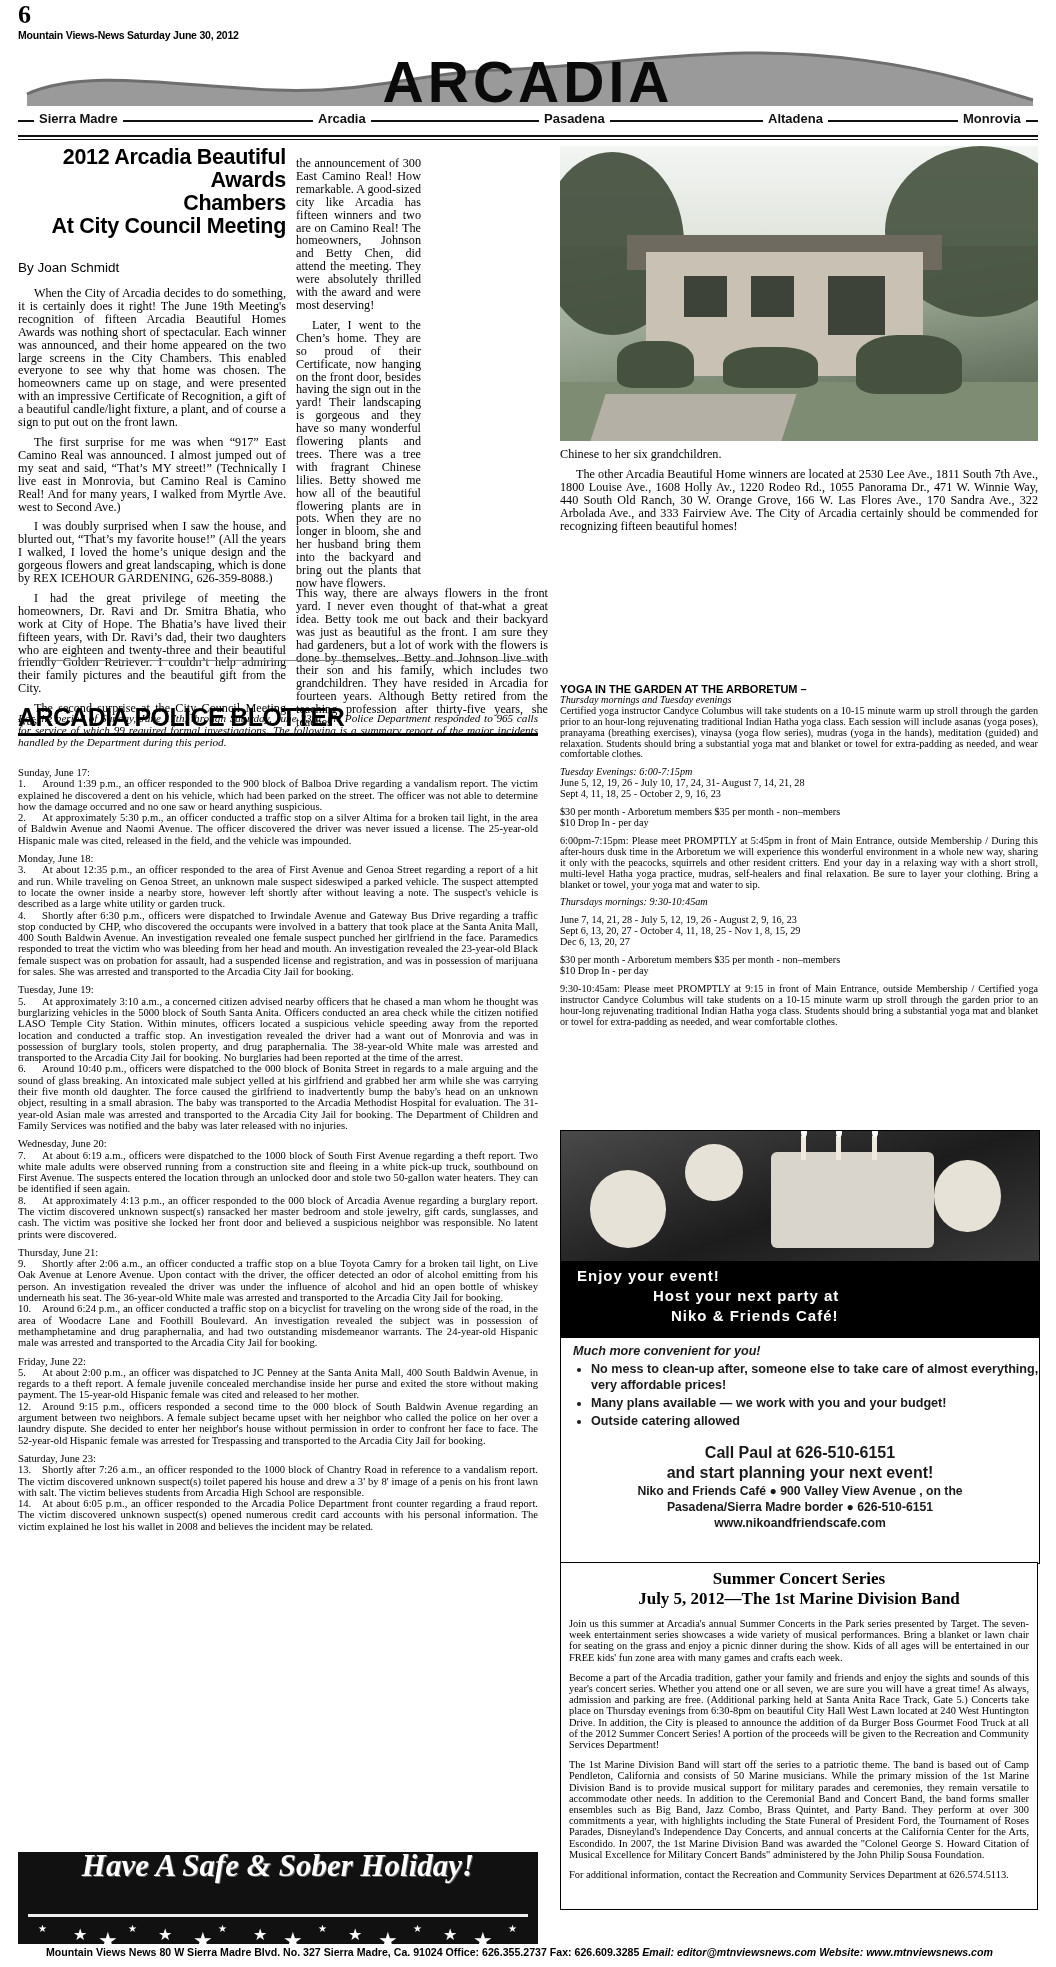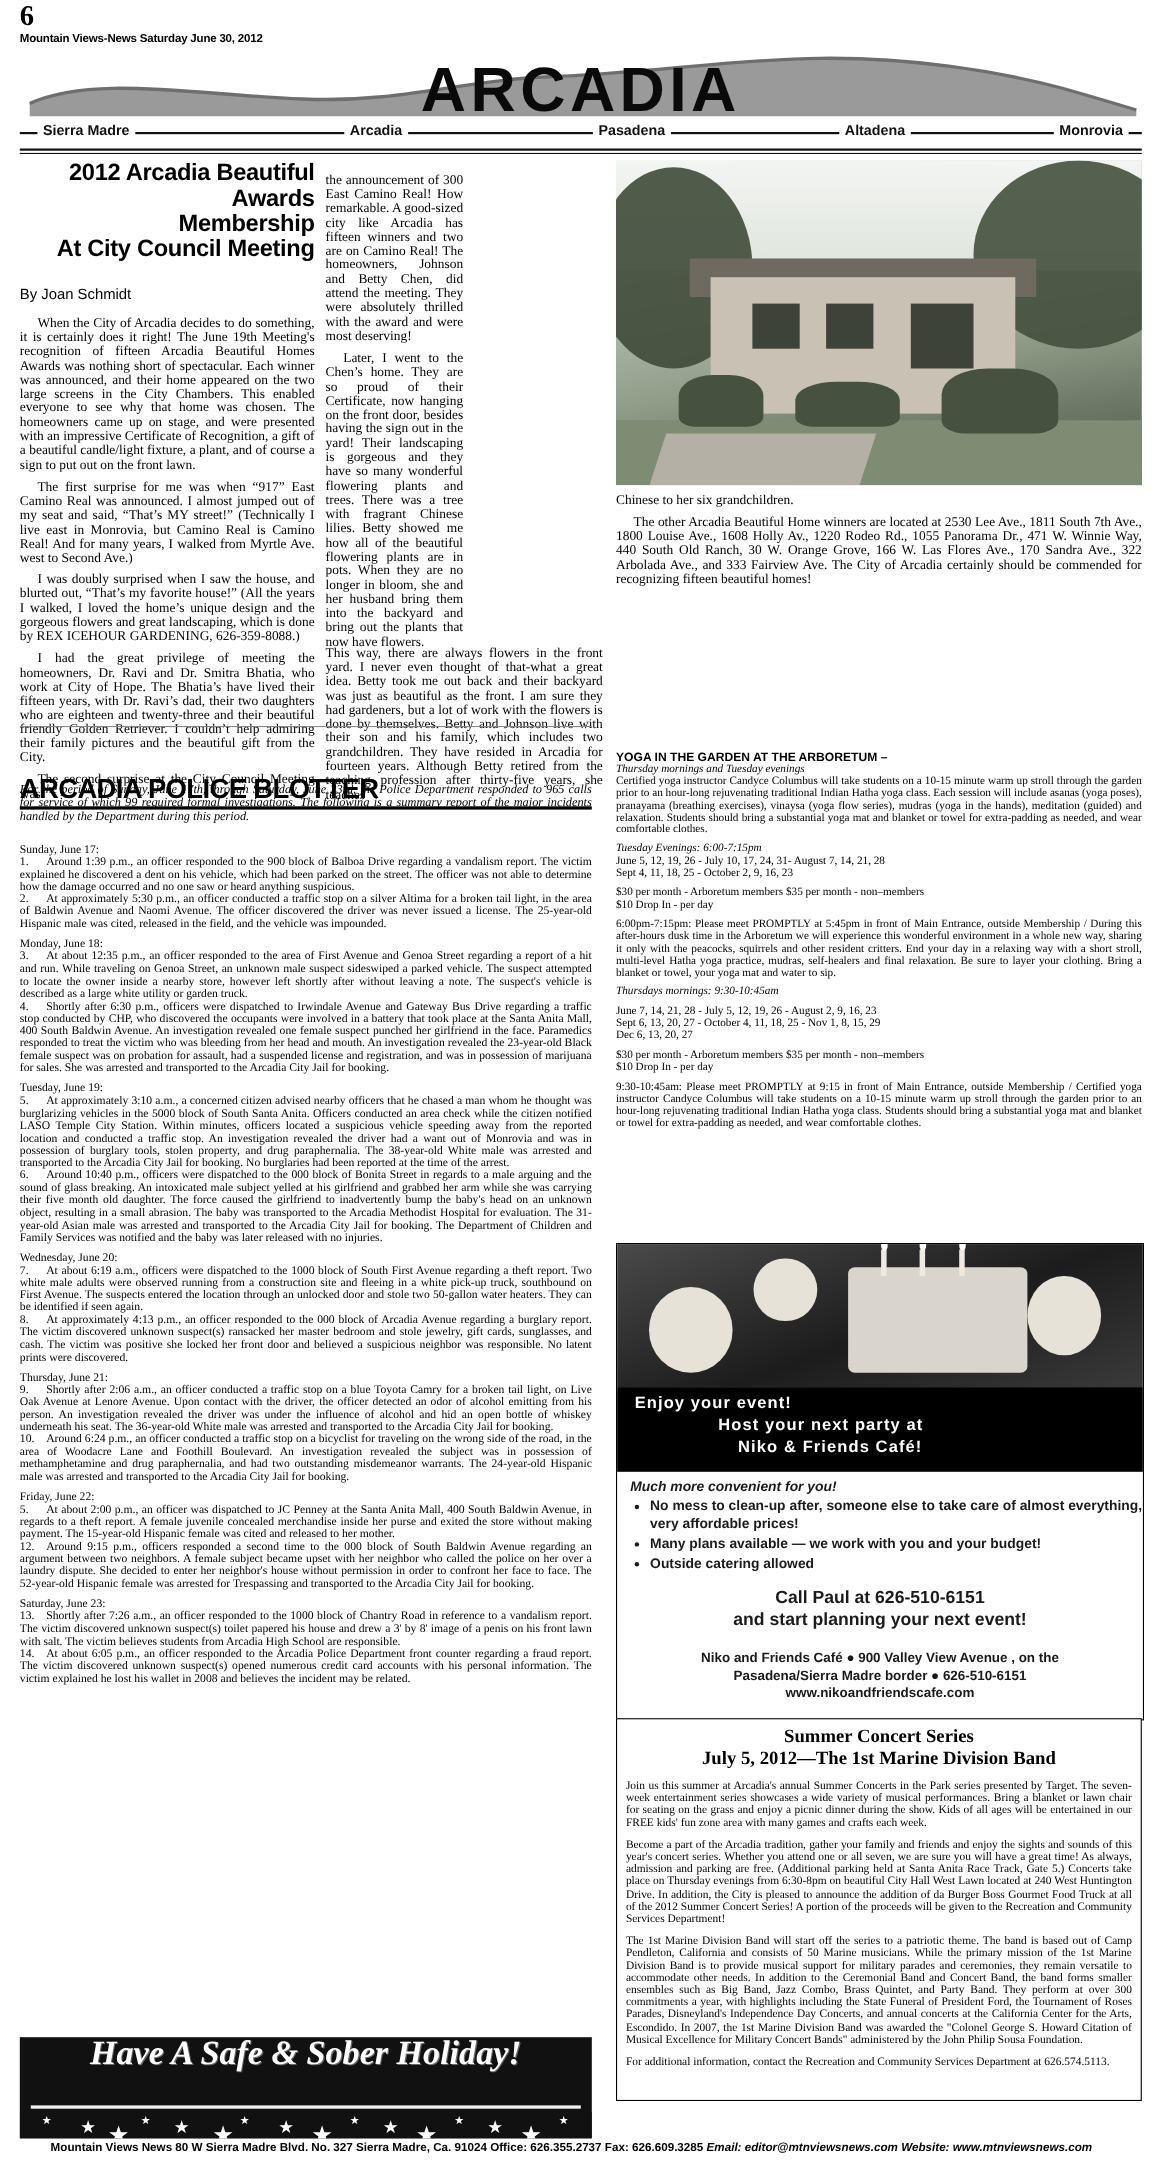--- a/index.html
+++ b/index.html
@@ -82,21 +82,21 @@
     font-family:"Liberation Sans",sans-serif;font-weight:bold;font-size:15px;letter-spacing:1px;padding:6px 0 0 0;box-sizing:border-box;}
   .niko .bb1{padding-left:16px;}
   .niko .bb2{padding-left:92px;margin-top:3px;}
   .niko .bb3{padding-left:110px;margin-top:3px;}
   .niko .body{position:absolute;left:0;top:212px;width:478px;
     font-family:"Liberation Sans",sans-serif;font-size:12.6px;line-height:16px;color:#1a1a1a;}
   .niko .lead{font-weight:bold;font-style:italic;padding-left:12px;}
   .niko ul{margin:2px 0 0 0;padding-left:30px;}
   .niko li{margin-bottom:2px;font-weight:bold;}
   .niko .call{text-align:center;font-weight:bold;font-size:16px;line-height:20px;margin-top:14px;}
-  .niko .addr{text-align:center;font-weight:bold;font-size:12.2px;line-height:16px;margin-top:16px;}
+  .niko .addr{text-align:center;font-weight:bold;font-size:12.2px;line-height:16px;}
 
   
   .concert{position:absolute;left:560px;top:1562px;width:478px;height:348px;border:1px solid #000;background:#fff;
     box-sizing:border-box;padding:6px 8px;}
   .concert h2{margin:0;text-align:center;font-family:"Liberation Serif",serif;font-weight:bold;font-size:17px;line-height:20px;}
   .concert p{margin:9px 0 0 0;font-size:10.4px;line-height:11.2px;text-align:justify;}
 
   
   .safe{position:absolute;left:18px;top:1852px;width:520px;height:92px;background:#111;overflow:hidden;}
   .safe .title{position:absolute;left:0;top:-4px;width:520px;text-align:center;
@@ -136,21 +136,21 @@
     <span style="left:521px">Pasadena</span>
     <span style="left:745px">Altadena</span>
     <span style="left:940px">Monrovia</span>
   </div>
 
   <div class="hr-double"></div>
 
   <div class="article">
     <div class="headline">
       <div>2012 Arcadia Beautiful Awards</div>
-      <div>Membership</div>
+      <div>Chambers</div>
       <div>At City Council Meeting</div>
     </div>
     <div class="byline">By Joan Schmidt</div>
 
     <div class="colwrap" style="margin-top:12px;height:480px;">
       <div class="art-col art-col-1">
         <p>When the City of Arcadia decides to do something, it is certainly does it right! The June 19th Meeting's recognition of fifteen Arcadia Beautiful Homes Awards was nothing short of spectacular. Each winner was announced, and their home appeared on the two large screens in the City Chambers. This enabled everyone to see why that home was chosen. The homeowners came up on stage, and were presented with an impressive Certificate of Recognition, a gift of a beautiful candle/light fixture, a plant, and of course a sign to put out on the front lawn.</p>
         <p>The first surprise for me was when “917” East Camino Real was announced. I almost jumped out of my seat and said, “That’s MY street!” (Technically I live east in Monrovia, but Camino Real is Camino Real! And for many years, I walked from Myrtle Ave. west to Second Ave.)</p>
         <p>I was doubly surprised when I saw the house, and blurted out, “That’s my favorite house!” (All the years I walked, I loved the home’s unique design and the gorgeous flowers and great landscaping, which is done by REX ICEHOUR GARDENING, 626-359-8088.)</p>
         <p>I had the great privilege of meeting the homeowners, Dr. Ravi and Dr. Smitra Bhatia, who work at City of Hope. The Bhatia’s have lived their fifteen years, with Dr. Ravi’s dad, their two daughters who are eighteen and twenty-three and their beautiful friendly Golden Retriever. I couldn’t help admiring their family pictures and the beautiful gift from the City.</p>

